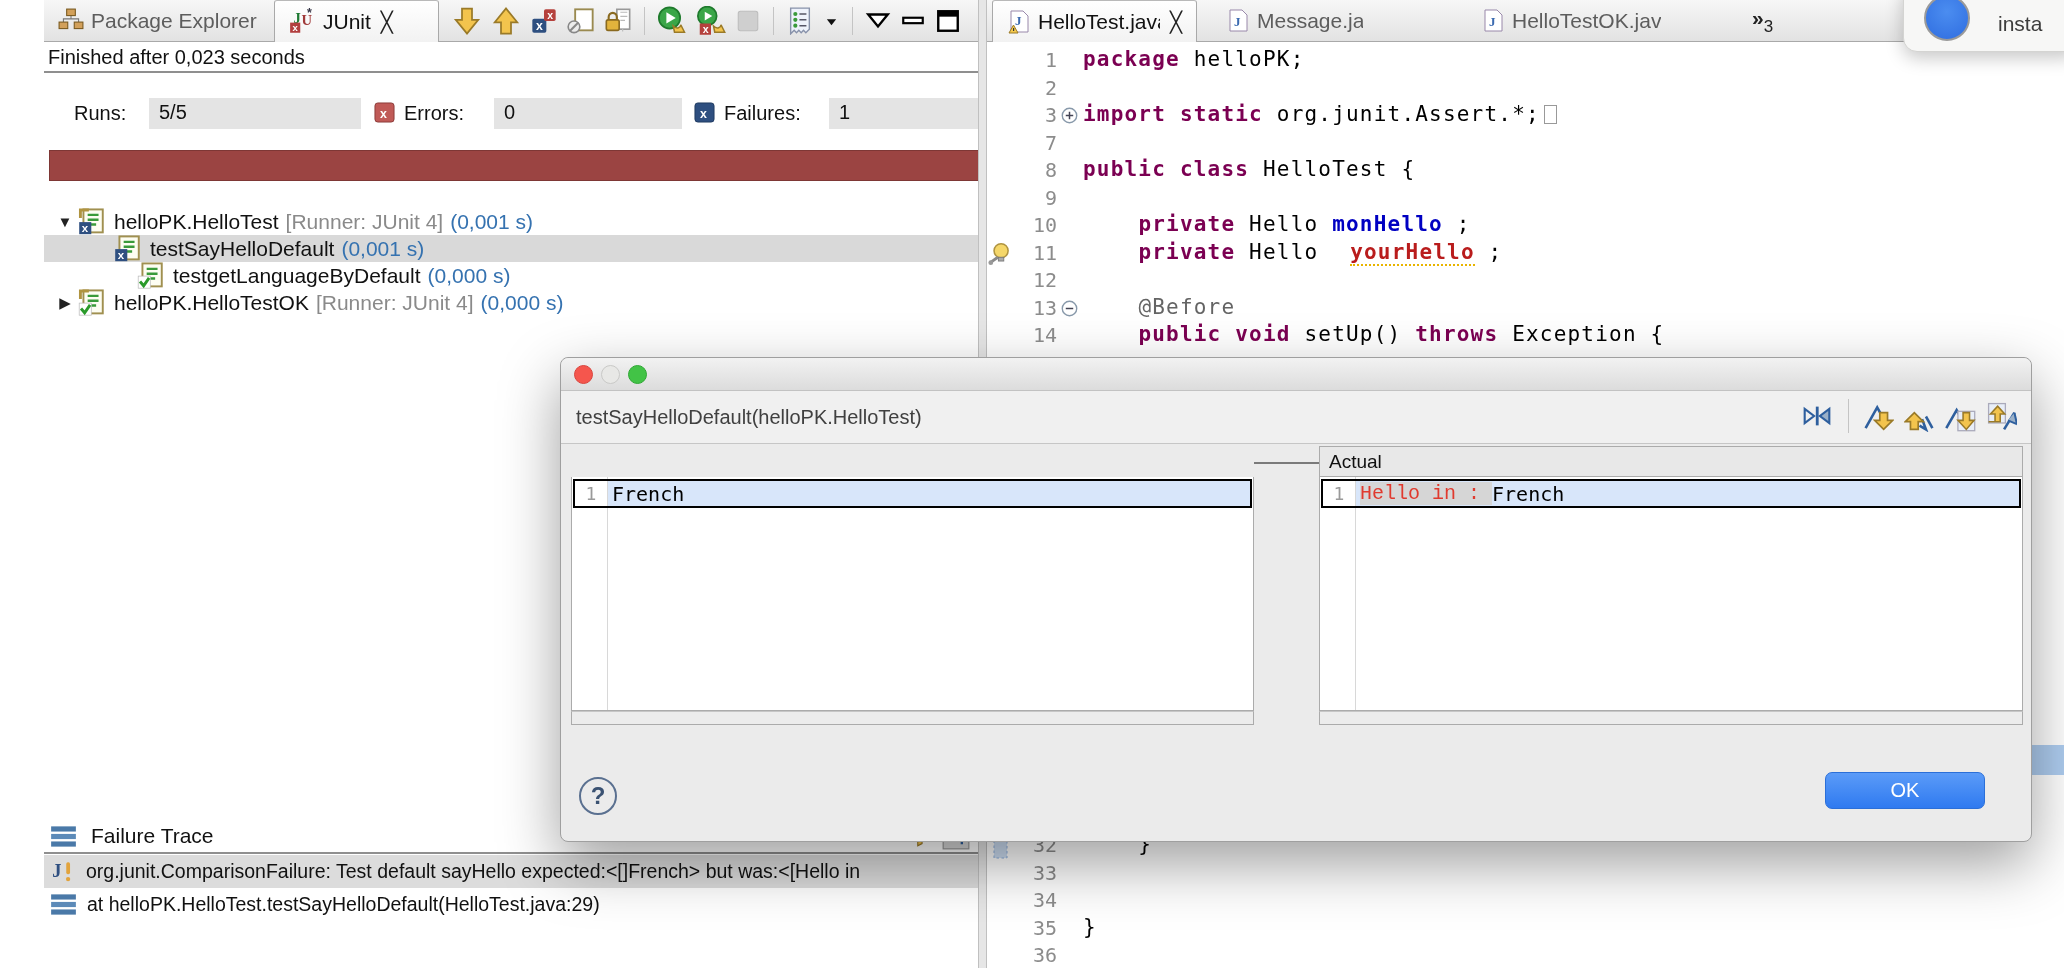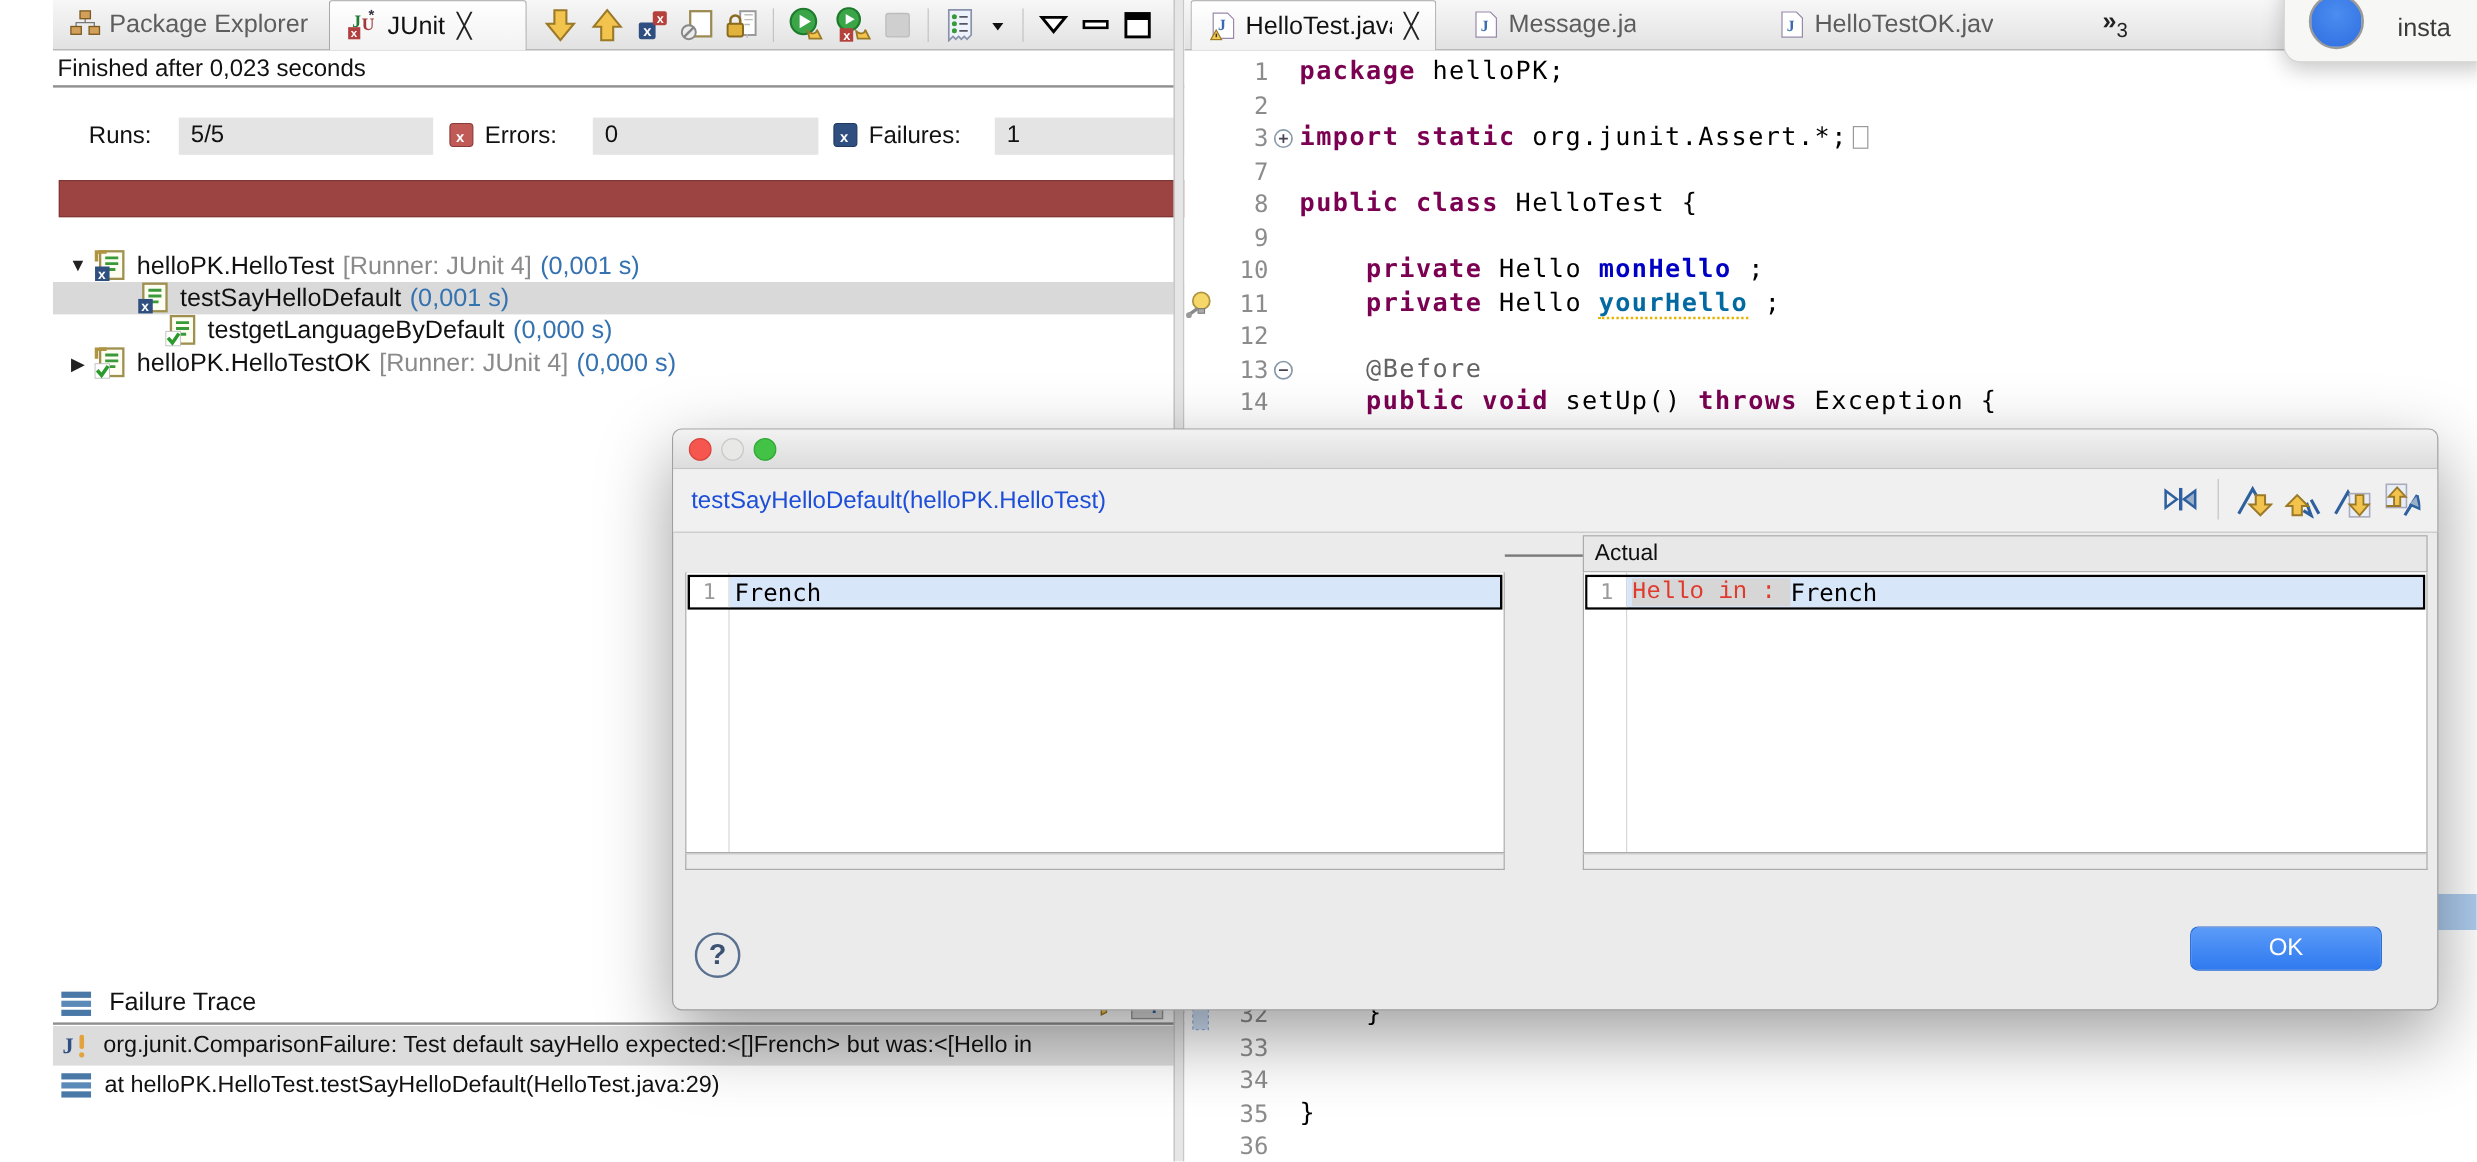--- a/index.html
+++ b/index.html
@@ -66,21 +66,21 @@
   .codeblock { position:absolute; left:0; width:1077px; }
   .cl { position:relative; height:27.5px; white-space:pre;
         font-family:"DejaVu Sans Mono", monospace; font-size:21px; letter-spacing:1.2px; }
   .cl .gut { position:absolute; left:0; top:1px; width:26px; display:flex; justify-content:center; }
   .cl .num { position:absolute; left:14px; width:56px; text-align:right; color:#8c8c8c;
              font-size:20px; top:1px; letter-spacing:0; }
   .cl .fold { position:absolute; left:74px; top:5px; }
   .cl .code { position:absolute; left:96px; top:0; color:#000; }
   .c-kw  { color:#7b0052; font-weight:bold; }
   .c-field { color:#0000c2; font-weight:bold; }
-  .c-fieldw { color:#0369a1; font-weight:bold; border-bottom:2px dotted #e8b400; }
+  .c-fieldw { color:#b91c1c; font-weight:bold; border-bottom:2px dotted #e8b400;margin-left:18px; }
   .c-ann { color:#646464; }
   .c-box { display:inline-block; width:13px; height:19px; border:1px solid #999;
            vertical-align:-3px; margin-left:4px; }
   #sel-fragment { position:absolute; left:2028px; top:745px; width:36px; height:30px;
                   background:#aecdf0; }
 
   
   #notif { position:absolute; left:1903px; top:-18px; width:175px; height:70px;
            background:#f7f7f6; border:1px solid #d4d4d2; border-radius:14px;
            box-shadow:0 6px 18px rgba(0,0,0,.22); z-index:40; display:flex;
@@ -96,21 +96,21 @@
             box-shadow:0 22px 60px rgba(0,0,0,.38); z-index:50; }
   #dlg-titlebar { position:absolute; left:0; top:0; width:100%; height:33px;
                   background:linear-gradient(#f2f2f2,#dcdcdc);
                   border-bottom:1px solid #c2c2c2; border-radius:8px 8px 0 0; }
   .tl { position:absolute; top:7px; width:19px; height:19px; border-radius:50%; }
   #dlg-title { position:absolute; width:100%; top:4px; text-align:center;
                font-size:20px; color:#333; }
   #dlg-namerow { position:absolute; left:0; top:33px; width:100%; height:53px;
                  background:#f0f0f0; border-bottom:1px solid #c6c6c6;
                  display:flex; align-items:center; }
-  #dlg-testname { font-size:20px; color:#1d4ed8; margin-left:15px; }
+  #dlg-testname { font-size:20px; color:#404040; margin-left:15px; }
   #dlg-tools { position:absolute; right:14px; top:8px; display:flex; gap:10px; align-items:center; }
   #dlg-tools .tsep { width:1px; height:34px; background:#c4c4c4; margin:0 4px; }
   .pane-head { position:absolute; top:88px; height:31px; background:#e8e8e8;
                border:1px solid #ababab; font-size:19px; color:#111; padding:4px 0 0 9px; }
   .pane-body { position:absolute; top:119px; height:234px; background:#fff;
                border:1px solid #ababab; border-top:none; }
   .pane-gut-line { position:absolute; left:35px; top:0; width:1px; height:100%; background:#d8d8d8; }
   .diffrow { position:absolute; left:1px; top:2px; right:1px; height:29px;
              border:2px solid #000; display:flex; font-family:"DejaVu Sans Mono", monospace;
              font-size:20px; }

